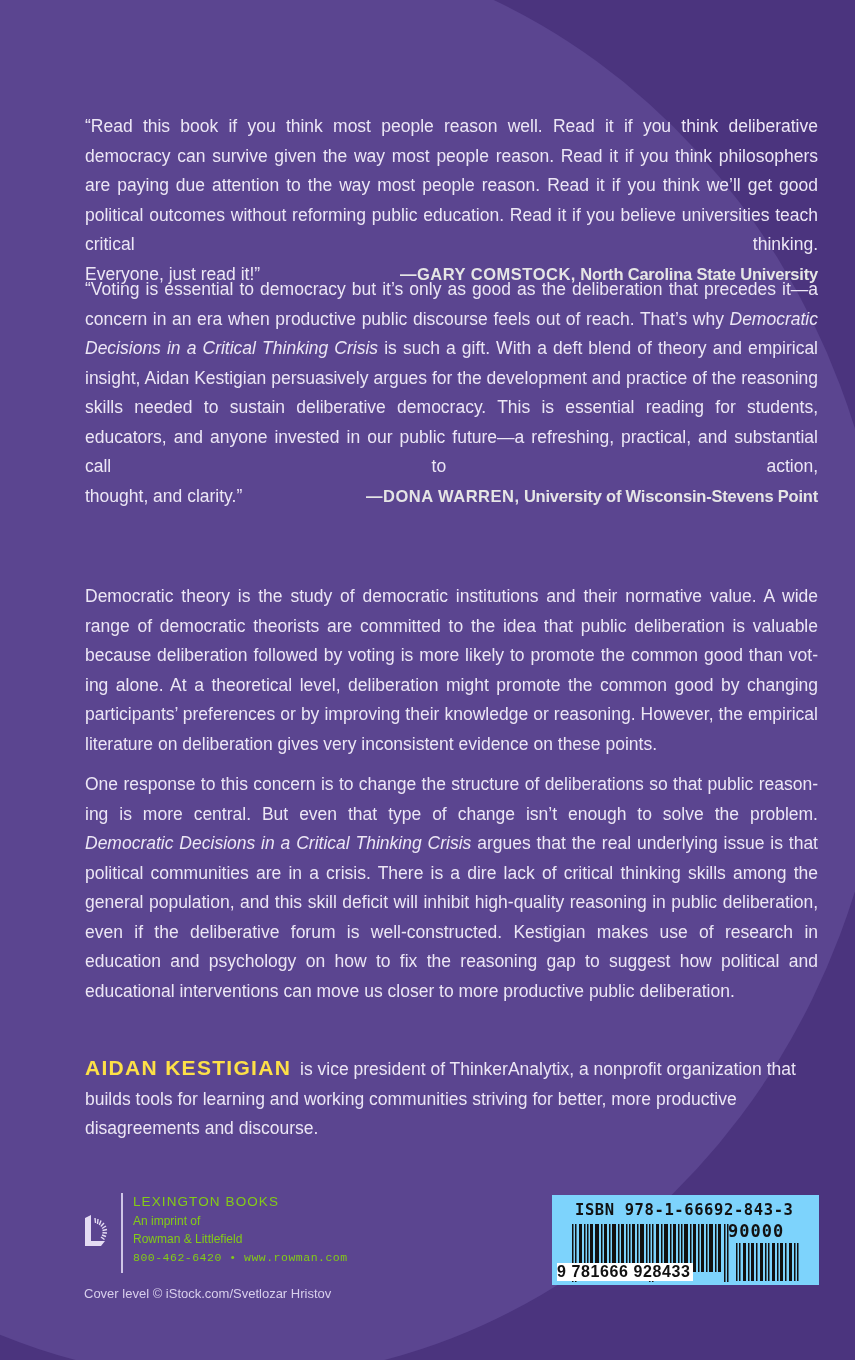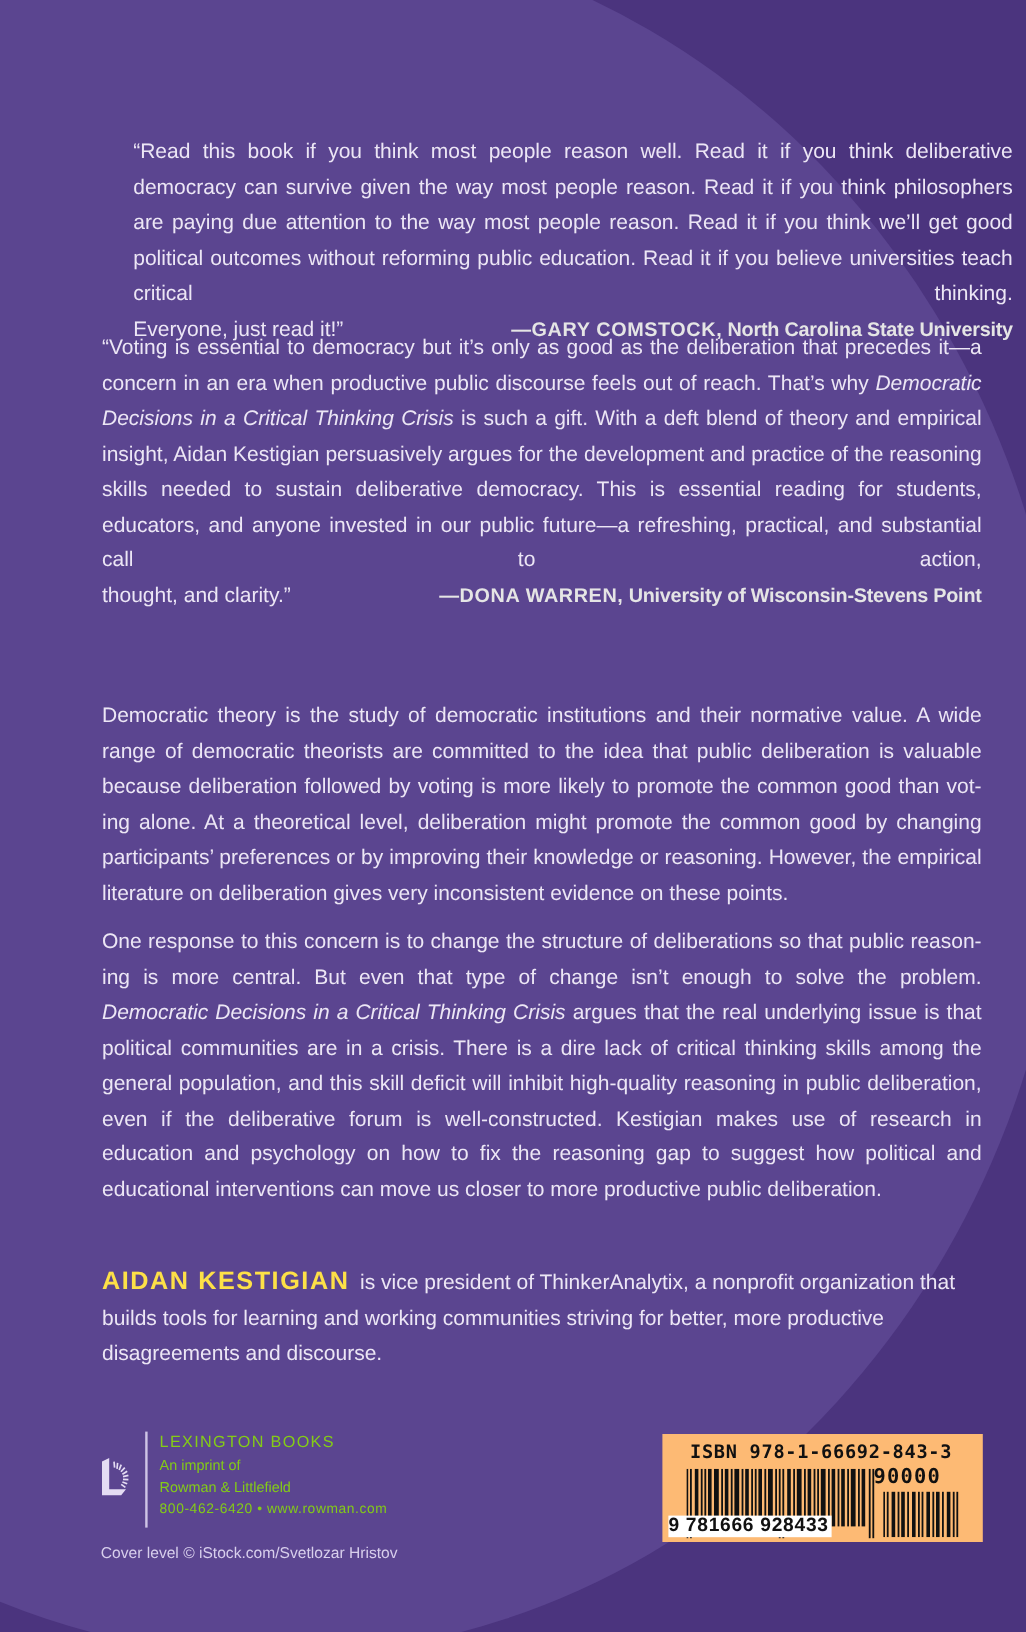--- a/index.html
+++ b/index.html
@@ -15,21 +15,21 @@
     background: #5b4590;
     z-index: 0;
   }
   .content { position: absolute; left: 0; top: 0; width: 855px; height: 1360px; z-index: 1; }
   .category {
     position: absolute; left: 85px; top: 57px;
     font-size: 14px; letter-spacing: 4.1px; color: #cfc5e6;
   }
   .block { position: absolute; left: 85px; width: 733px; font-size: 17.5px; line-height: 29.5px; }
   .just { text-align: justify; }
-  .quote1 { top: 112px; margin-left: 26px; }
+  .quote1 { top: 112px; }
   .quote2 { top: 244px; margin-top: 31px; }
   .desc1 { top: 582px; }
   .desc2 { top: 770px; }
   .bio { top: 1053px; }
   .quote-last { display: flex; justify-content: space-between; align-items: baseline; }
   .attrib {
     font-family: "Liberation Sans", sans-serif; font-weight: bold; font-stretch: condensed;
     color: #e5e5e5; font-size: 16.5px; letter-spacing: -0.2px;
   }
   .attrib .name { letter-spacing: 0.5px; }
@@ -37,25 +37,25 @@
     font-weight: bold; color: #fde047; font-size: 21px; letter-spacing: 1.3px; margin-right: 4px;
   }
   em { font-style: italic; }
   .publisher {
     position: absolute; left: 83px; top: 1193px; height: 80px; display: flex; align-items: stretch;
   }
   .pub-logo { width: 32px; height: 80px; position: relative; }
   .pub-divider { width: 2px; background: #cfc5e6; margin: 0 10px 0 6px; }
   .pub-text { font-size: 12px; line-height: 18.5px; color: #84cc16; padding-top: 0; }
   .pub-text .pub-name { font-size: 13.5px; letter-spacing: 1.1px; }
-  .pub-text .pub-contact { font-size: 11.5px; letter-spacing: 0.5px; }
+  .pub-text .pub-contact { font-size: 11.5px; letter-spacing: 0.5px; font-family: Liberation Mono, monospace; }
   .credit { position: absolute; left: 84px; top: 1286px; font-size: 13px; color: #d8cfec; }
   .barcode-box {
     position: absolute; left: 552px; top: 1195px; width: 267px; height: 90px;
-    background: #fdba74; color: #111;
+    background: #7dd3fc; color: #111;
   }
   .isbn {
     position: absolute; left: 23px; top: 6px; font-family: "DejaVu Sans Mono", monospace;
     font-size: 15.5px; font-weight: bold; letter-spacing: 0.6px;
   }
   .price {
     position: absolute; left: 176px; top: 26px; font-family: "DejaVu Sans Mono", monospace;
     font-size: 17px; font-weight: bold; letter-spacing: 1px;
   }
   .ean-num {

